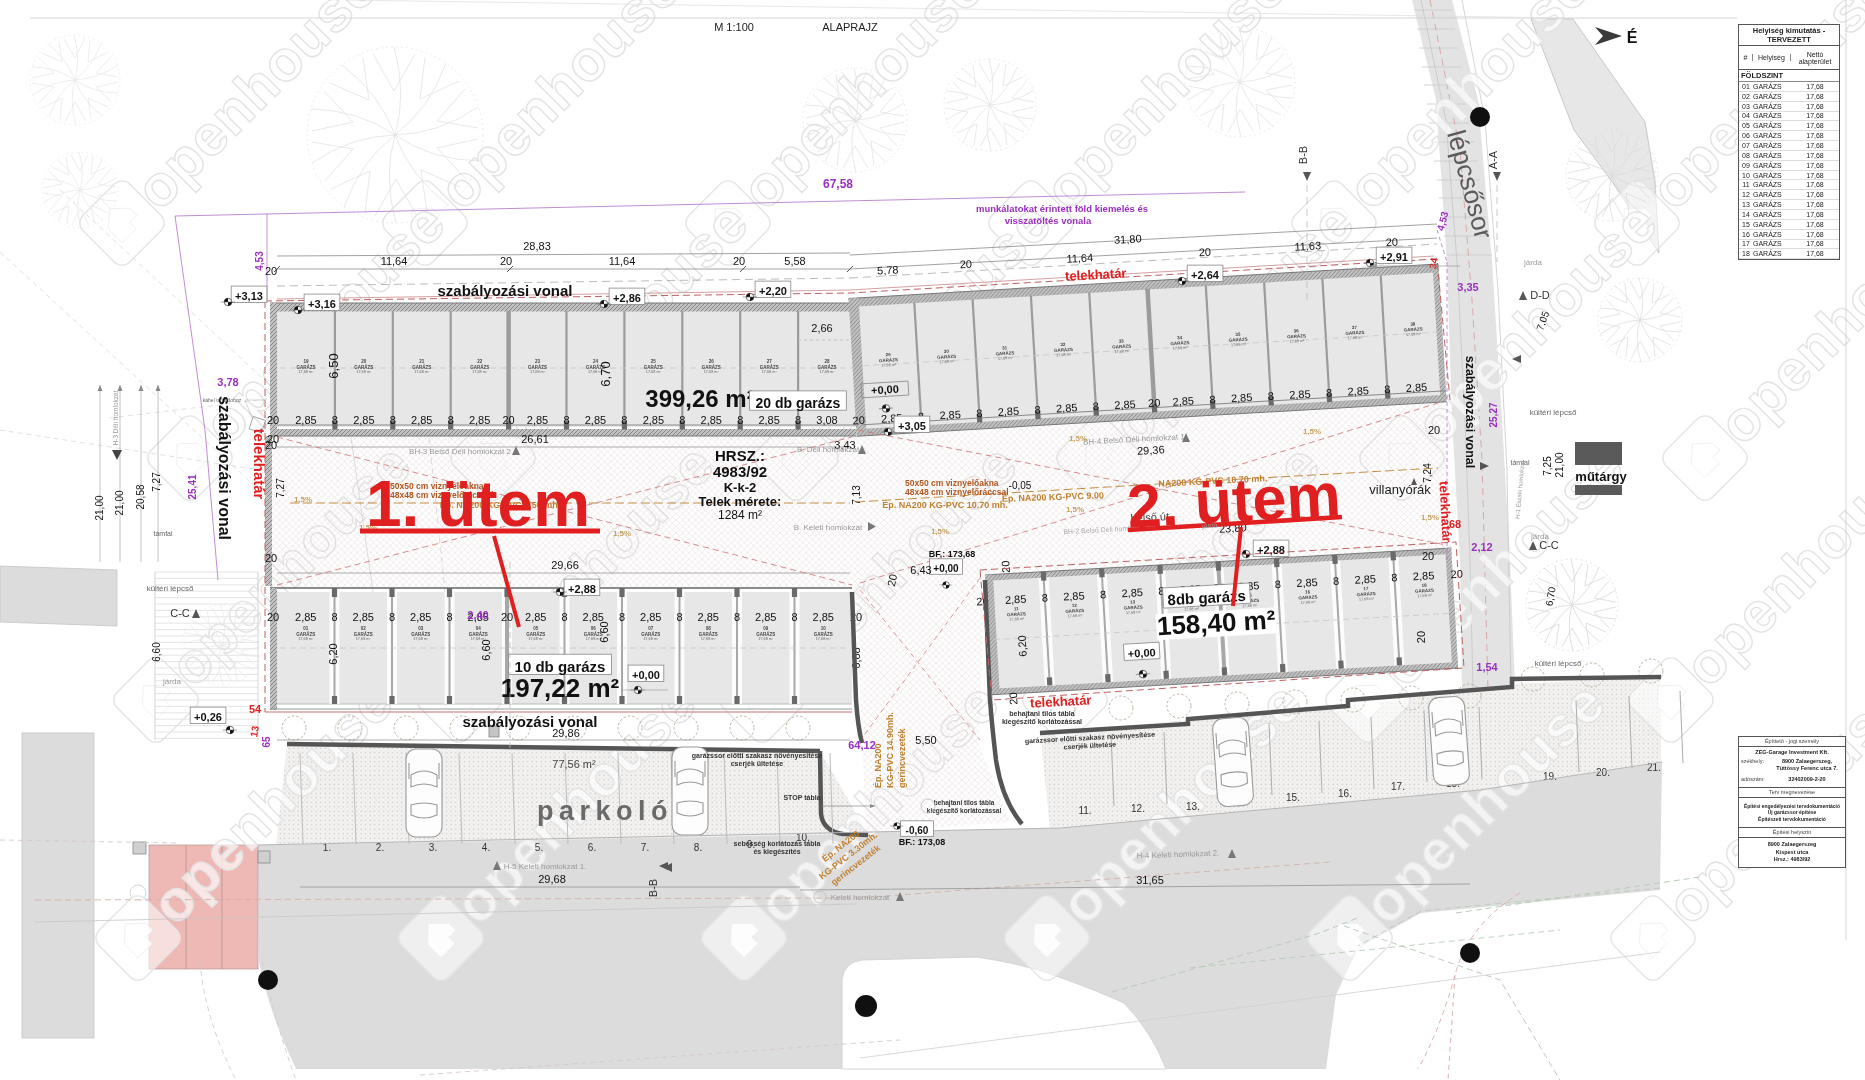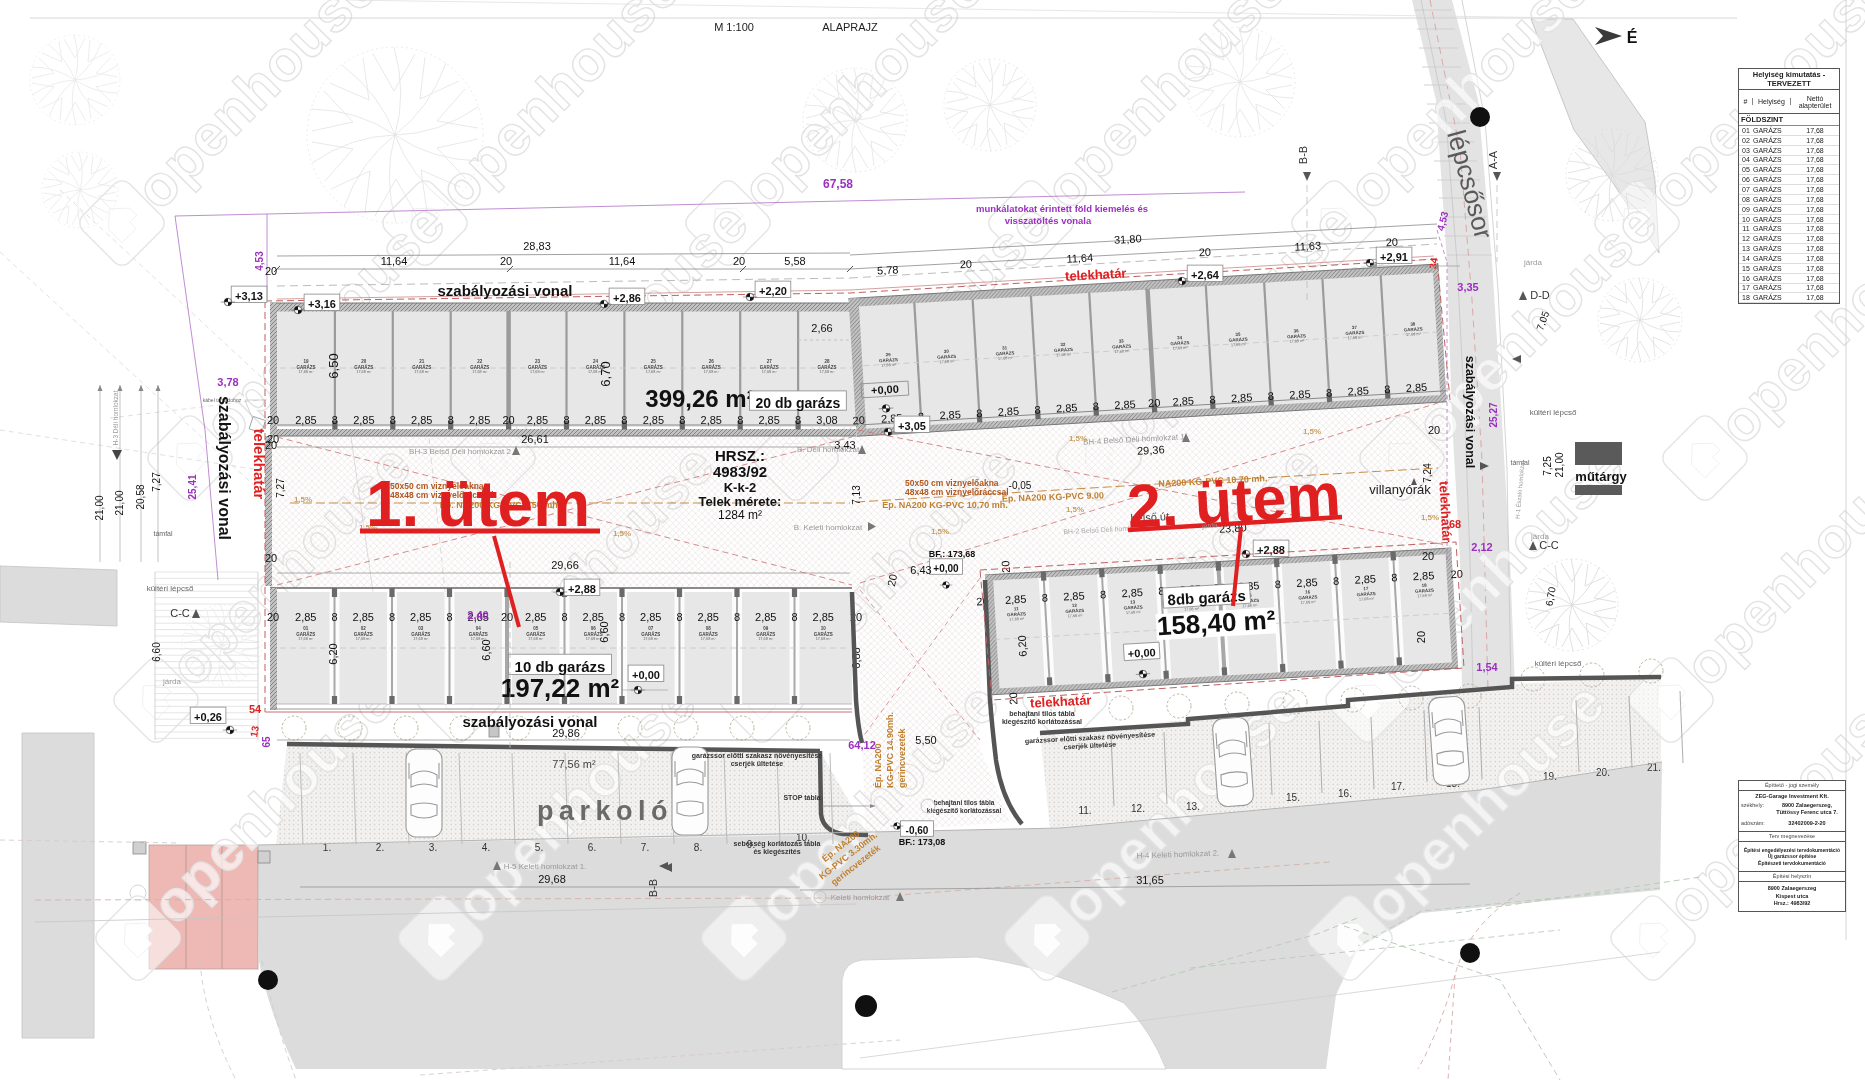--- a/index.html
+++ b/index.html
@@ -1,15 +1,15 @@
 <!DOCTYPE html>
 <html><head><meta charset="utf-8"><style>
 html,body{margin:0;padding:0;background:#fff;}
 *{font-family:"Liberation Sans",sans-serif;box-sizing:border-box;}
-.abs{position:absolute;margin-top:44px;}
+.abs{position:absolute;}
 </style></head><body>
 <div style="position:relative;width:1865px;height:1080px;overflow:hidden;background:#fff">
 <svg width="1865" height="1080" viewBox="0 0 1865 1080" style="position:absolute;left:0;top:0">
 <defs>
 <pattern id="crossh" width="6.5" height="6.5" patternUnits="userSpaceOnUse">
           <path d="M0,6.5 L6.5,0 M-1,1 L1,-1 M5.5,7.5 L7.5,5.5 M0,0 L6.5,6.5 M-1,5.5 L1,7.5 M5.5,-1 L7.5,1" stroke="#e2d5d5" stroke-width="0.5"></path>
         </pattern>
 <pattern id="stip" width="4.5" height="4.5" patternUnits="userSpaceOnUse">
           <rect width="4.5" height="4.5" fill="#f4f3f2"></rect>
           <circle cx="1.2" cy="1.3" r="0.75" fill="#c9c7c4"></circle>

